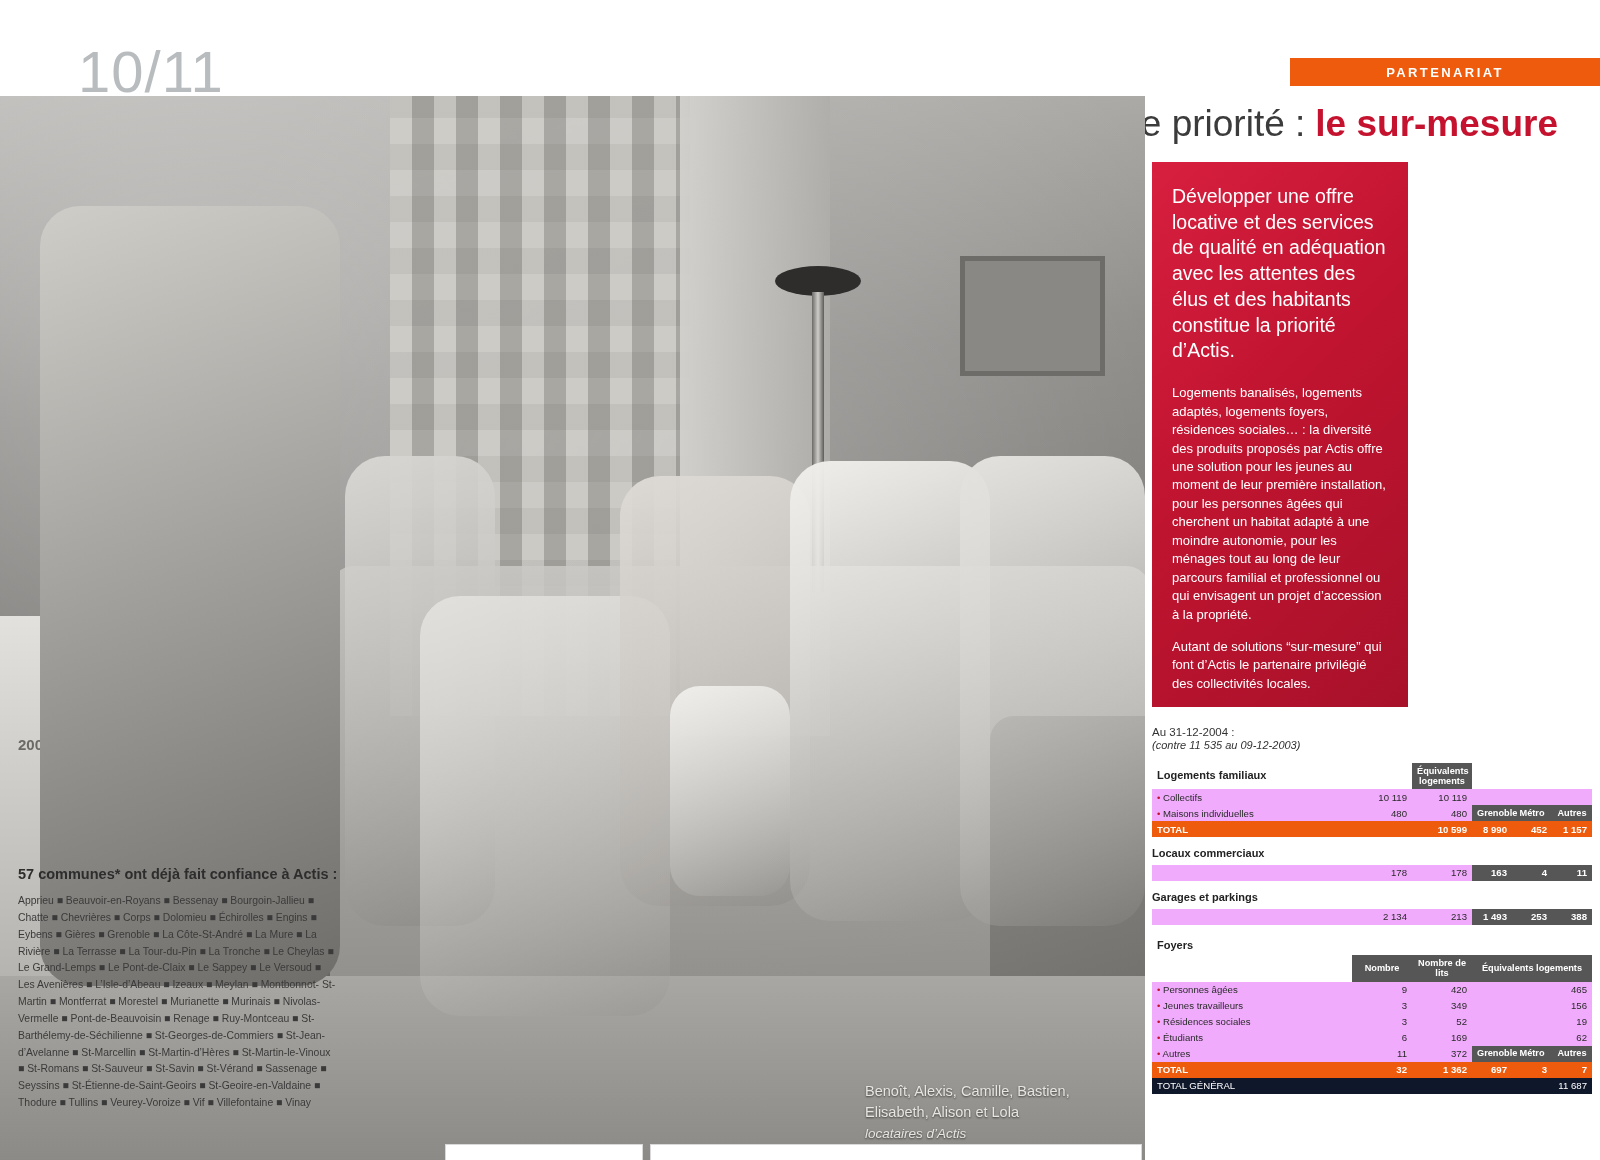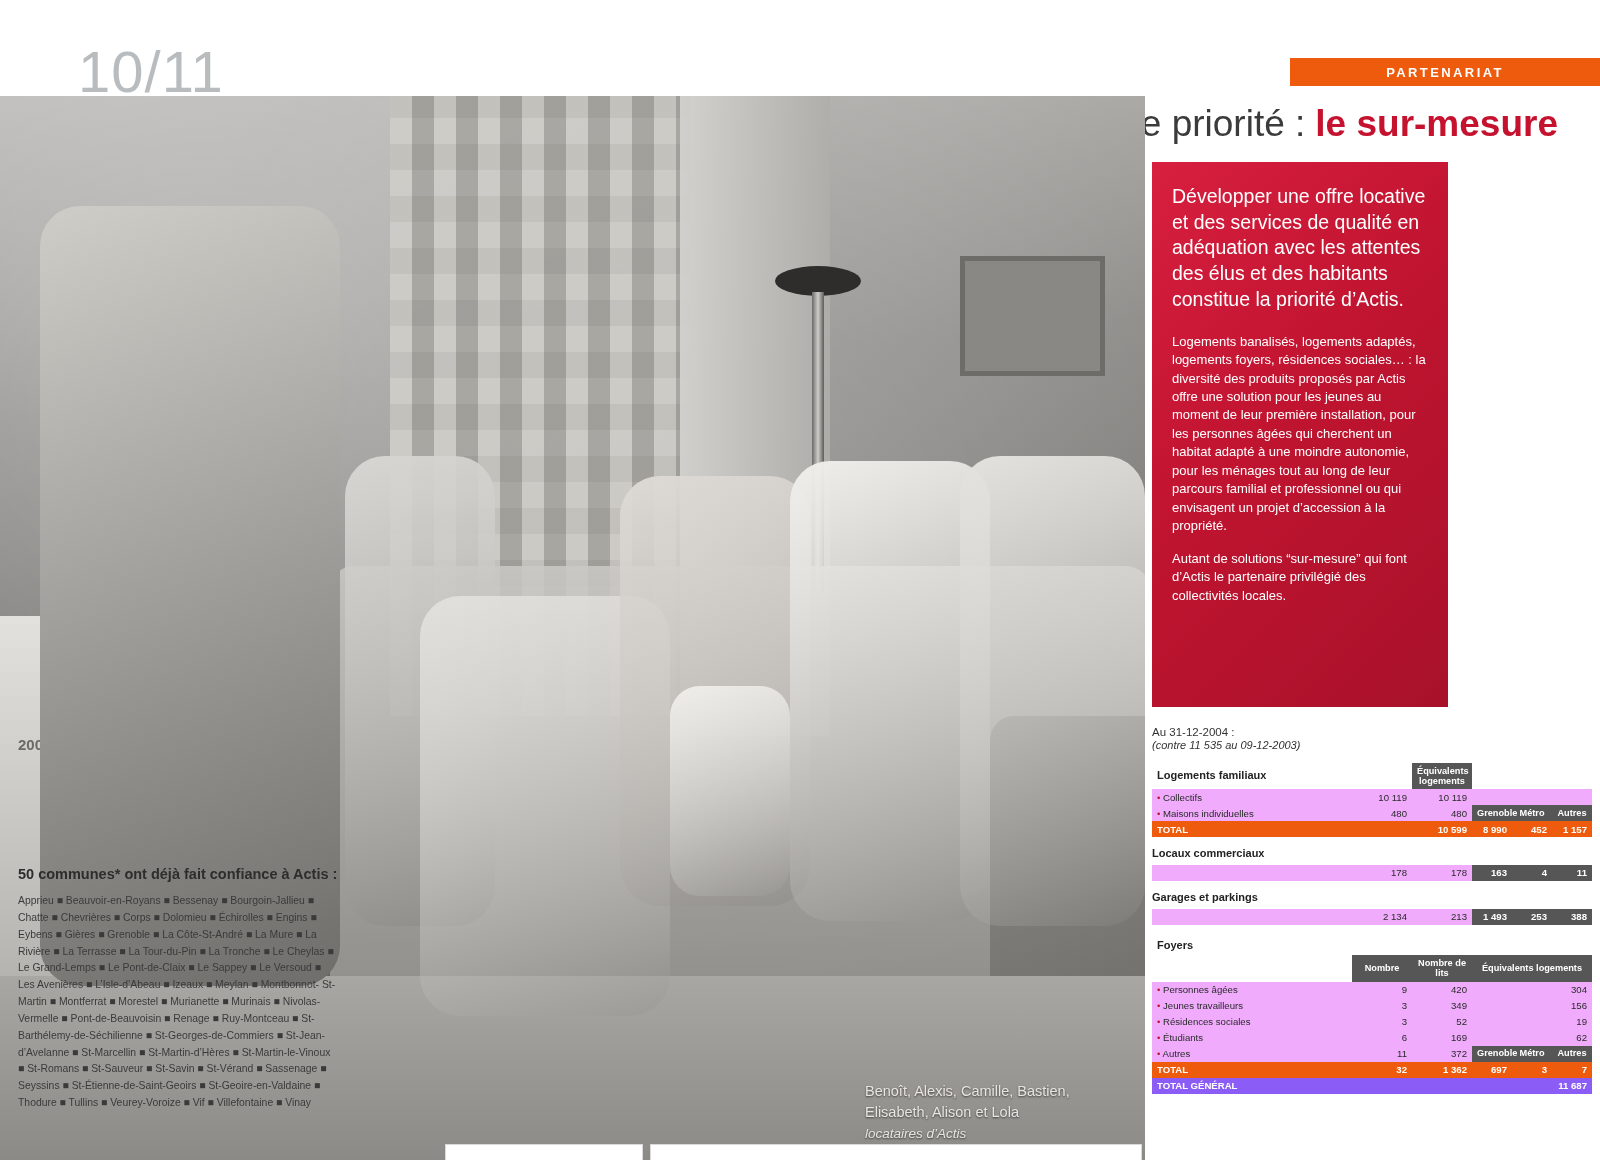--- a/index.html
+++ b/index.html
@@ -54,42 +54,42 @@
 
   .white-strip{position:absolute;left:445px;top:1048px;width:196px;height:30px;background:#fff;border:1px solid #d9d9d9;}
   .white-strip2{position:absolute;left:650px;top:1048px;width:490px;height:30px;background:#fff;border:1px solid #d9d9d9;}
 
   
   .communes{position:absolute;left:18px;bottom:48px;width:320px;color:#2d2d2d;}
   .communes h3{margin:0 0 9px 0;font-size:14.5px;line-height:1.3;font-weight:bold;}
   .communes .list{font-size:10.4px;line-height:1.62;color:#3a3a3a;}
 
   
-  .redbox{position:absolute;left:1152px;top:162px;width:296px;height:545px;
+  .redbox{position:absolute;left:1152px;top:162px;width:256px;height:545px;
      background:linear-gradient(135deg,#d81f3f 0%,#c01430 45%,#a8112a 100%);color:#fff;
      padding:22px 20px 0 20px;box-sizing:border-box;}
   .redbox .lead{font-size:19.5px;line-height:1.32;font-weight:400;margin:0 0 20px 0;}
   .redbox p{font-size:13px;line-height:1.42;margin:0 0 14px 0;}
 
   .stats{position:absolute;left:1152px;top:726px;width:440px;}
   .stats .asof{font-size:11.5px;color:#333;margin-bottom:1px;}
   .stats .big{font-size:15.5px;color:#c5122e;font-weight:bold;margin-bottom:1px;}
   .stats .sub{font-size:11px;font-style:italic;color:#333;margin-bottom:12px;}
 
   .sect-title{font-size:11px;font-weight:bold;color:#222;margin:10px 0 4px 0;line-height:1.25;}
 
   table.t{border-collapse:collapse;font-size:9.6px;width:440px;table-layout:fixed;}
   table.t td,table.t th{padding:2.5px 5px;}
   .hdr-grey{background:#565656;color:#fff;font-size:9.2px;font-weight:bold;line-height:1.15;text-align:center;}
   .row-lbl{color:#2a2a2a;}
   .num{text-align:right;color:#2a2a2a;}
   .band{background:#f0abfc;margin-top:16px;}
   .total-row td{background:#ee5b0c;color:#fff;font-weight:bold;}
   .dark-cell{background:#565656;color:#fff;text-align:right;font-weight:bold;}
-  .tg td{background:#8b5cf6;color:#fff;font-weight:bold;}
+  .tg td{background:#0f172a;color:#fff;font-weight:normal;}
   .bullet{color:#c5122e;}
 </style>
 </head>
 <body>
 
 <div class="pagenum">10/11</div>
 
 <div class="partenariat">PARTENARIAT</div>
 
 <div class="titlebar">
@@ -125,21 +125,21 @@
 
   <div class="photo-caption">
     <div>Benoît, Alexis, Camille, Bastien, Elisabeth, Alison et Lola</div>
     <em>locataires d’Actis</em>
   </div>
 
   <div class="white-strip"></div>
   <div class="white-strip2"></div>
 
   <div class="communes">
-    <h3>50 communes* ont déjà fait confiance à Actis :</h3>
+    <h3>57 communes* ont déjà fait confiance à Actis :</h3>
     <div class="list">Apprieu ■ Beauvoir-en-Royans ■ Bessenay ■ Bourgoin-Jallieu ■ Chatte ■ Chevrières ■ Corps ■ Dolomieu ■ Échirolles ■ Engins ■ Eybens ■ Gières ■ Grenoble ■ La Côte-St-André ■ La Mure ■ La Rivière ■ La Terrasse ■ La Tour-du-Pin ■ La Tronche ■ Le Cheylas ■ Le Grand-Lemps ■ Le Pont-de-Claix ■ Le Sappey ■ Le Versoud ■ Les Avenières ■ L’Isle-d’Abeau ■ Izeaux ■ Meylan ■ Montbonnot- St-Martin ■ Montferrat ■ Morestel ■ Murianette ■ Murinais ■ Nivolas-Vermelle ■ Pont-de-Beauvoisin ■ Renage ■ Ruy-Montceau ■ St-Barthélemy-de-Séchilienne ■ St-Georges-de-Commiers ■ St-Jean-d’Avelanne ■ St-Marcellin ■ St-Martin-d’Hères ■ St-Martin-le-Vinoux ■ St-Romans ■ St-Sauveur ■ St-Savin ■ St-Vérand ■ Sassenage ■ Seyssins ■ St-Étienne-de-Saint-Geoirs ■ St-Geoire-en-Valdaine ■ Thodure ■ Tullins ■ Veurey-Voroize ■ Vif ■ Villefontaine ■ Vinay</div>
   </div>
 </div>
 
 <div class="redbox">
   <div class="lead">Développer une offre locative et des services de qualité en adéquation avec les attentes des élus et des habitants constitue la priorité d’Actis.</div>
   <p>Logements banalisés, logements adaptés, logements foyers, résidences sociales… : la diversité des produits proposés par Actis offre une solution pour les jeunes au moment de leur première installation, pour les personnes âgées qui cherchent un habitat adapté à une moindre autonomie, pour les ménages tout au long de leur parcours familial et professionnel ou qui envisagent un projet d’accession à la propriété.</p>
   <p>Autant de solutions “sur-mesure” qui font d’Actis le partenaire privilégié des collectivités locales.</p>
 </div>
 
@@ -249,21 +249,21 @@
     <tr>
       <td></td>
       <td class="hdr-grey">Nombre</td>
       <td class="hdr-grey">Nombre de lits</td>
       <td class="hdr-grey" colspan="3">Équivalents logements</td>
     </tr>
     <tr class="band">
           <td class="row-lbl"><span class="bullet">•</span> <span>Personnes âgées</span></td>
           <td class="num">9</td>
           <td class="num">420</td>
-          <td class="num" colspan="3">304</td>
+          <td class="num" colspan="3">465</td>
         </tr>
     <tr class="band">
           <td class="row-lbl"><span class="bullet">•</span> <span>Jeunes travailleurs</span></td>
           <td class="num">3</td>
           <td class="num">349</td>
           <td class="num" colspan="3">156</td>
         </tr>
     <tr class="band">
           <td class="row-lbl"><span class="bullet">•</span> <span>Résidences sociales</span></td>
           <td class="num">3</td>

